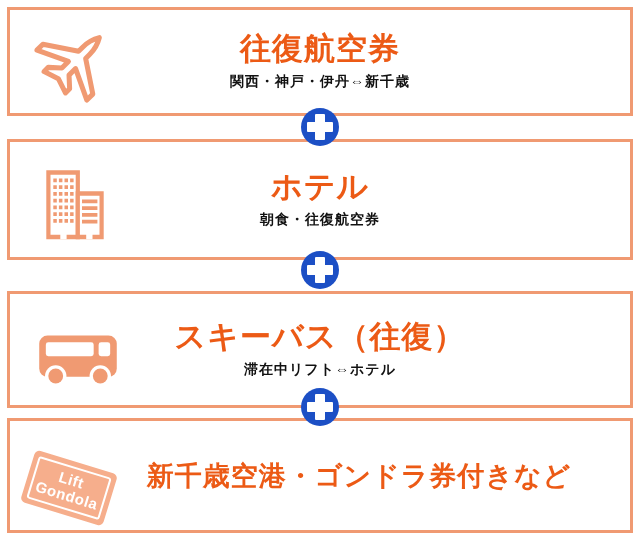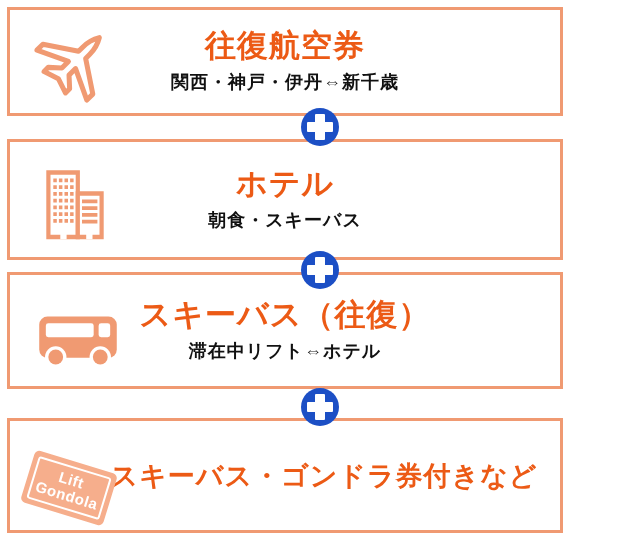--- a/index.html
+++ b/index.html
@@ -1,34 +1,34 @@
 <!DOCTYPE html>
 <html><head>
 <meta charset="utf-8">
 <style>
   html,body{margin:0;padding:0;background:#fff;}
   .stage{
     position:relative;width:640px;height:540px;background:#ffffff;overflow:hidden;
     font-family:"Liberation Sans","DejaVu Sans",sans-serif;
   }
   .box{
-    position:absolute;left:7px;width:556px;box-sizing:border-box;
+    position:absolute;left:7px;width:626px;box-sizing:border-box;
     background:#ffffff;border:3px solid #F09A72;
     display:flex;flex-direction:column;align-items:center;justify-content:center;
     text-align:center;
   }
   .box-flight{top:7px;height:109px;}
   .box-hotel{top:139px;height:121px;}
-  .box-bus{top:272px;height:117px;}
+  .box-bus{top:291px;height:117px;}
   .box-points{top:418px;height:115px;}
   .title{
     color:#EC5A15;font-size:31px;font-weight:bold;line-height:1.12;letter-spacing:1px;
   }
   .subtitle{
-    color:#111111;font-size:18px;font-weight:bold;margin-top:7px;letter-spacing:1px;
+    color:#111111;font-size:14px;font-weight:bold;margin-top:7px;letter-spacing:1px;
   }
   .points-text{
     color:#EC5A15;font-size:27px;font-weight:bold;line-height:36px;letter-spacing:1px;
     margin-left:78px; 
   }
   .icon-wrap{position:absolute;pointer-events:none;}
   .icon-plane{left:20px;top:13px;width:84px;height:84px;}
   .icon-building{left:30px;top:26px;width:70px;height:75px;}
   .icon-bus{left:26px;top:30px;width:84px;height:66px;}
   .plus{
@@ -113,21 +113,21 @@
           <rect x="60" y="42" width="22" height="5"></rect>
             <rect x="60" y="51" width="22" height="5"></rect>
             <rect x="60" y="60" width="22" height="5"></rect>
             <rect x="60" y="69" width="22" height="5"></rect>
         </g>
         <rect x="29" y="80" width="9" height="15" fill="#ffffff"></rect>
         <rect x="66" y="80" width="9" height="15" fill="#ffffff"></rect>
       </svg>
     </span>
     <div class="title">ホテル</div>
-    <div class="subtitle">朝食・スキーバス</div>
+    <div class="subtitle">朝食・往復航空券</div>
   </div>
 
   <div class="plus plus-2">
     <svg viewBox="0 0 38 38" width="38" height="38">
       <rect x="14" y="6" width="10" height="26" rx="1" fill="#ffffff"></rect>
       <rect x="6" y="14" width="26" height="10" rx="1" fill="#ffffff"></rect>
     </svg>
   </div>
 
   <div class="box box-bus">
@@ -153,17 +153,17 @@
     </svg>
   </div>
 
   <div class="box box-points">
     <span class="ticket">
       <span class="ticket-frame"></span>
       <span class="ticket-line">Lift</span>
       <span class="ticket-line">Gondola</span>
     </span>
     <div class="points-text">
-      <div>スキーバス・ゴンドラ券付きなど</div>
+      <div>新千歳空港・ゴンドラ券付きなど</div>
     </div>
   </div>
 
 </div>
 
 </body></html>

